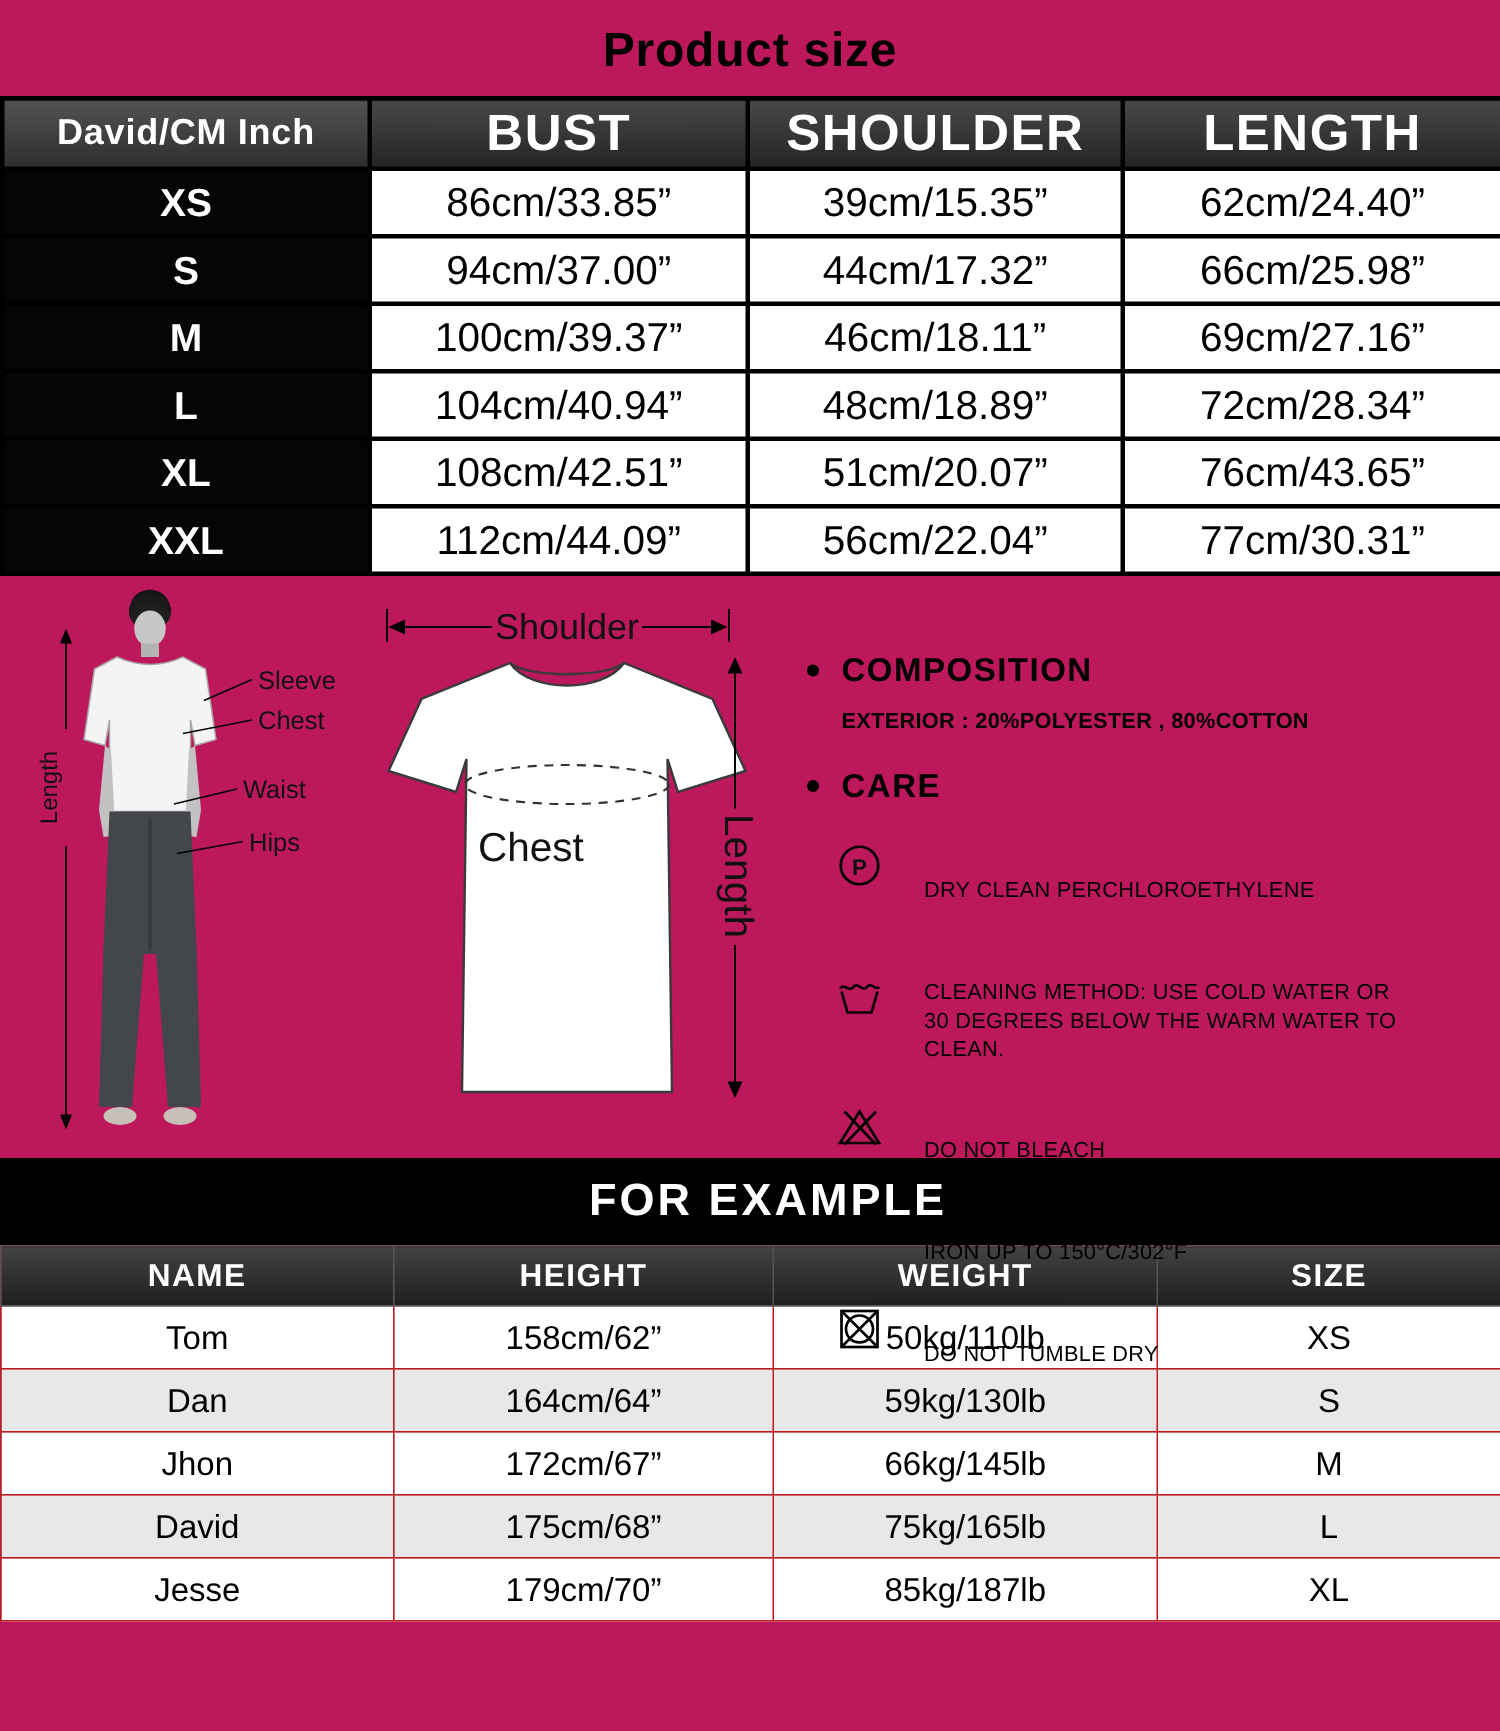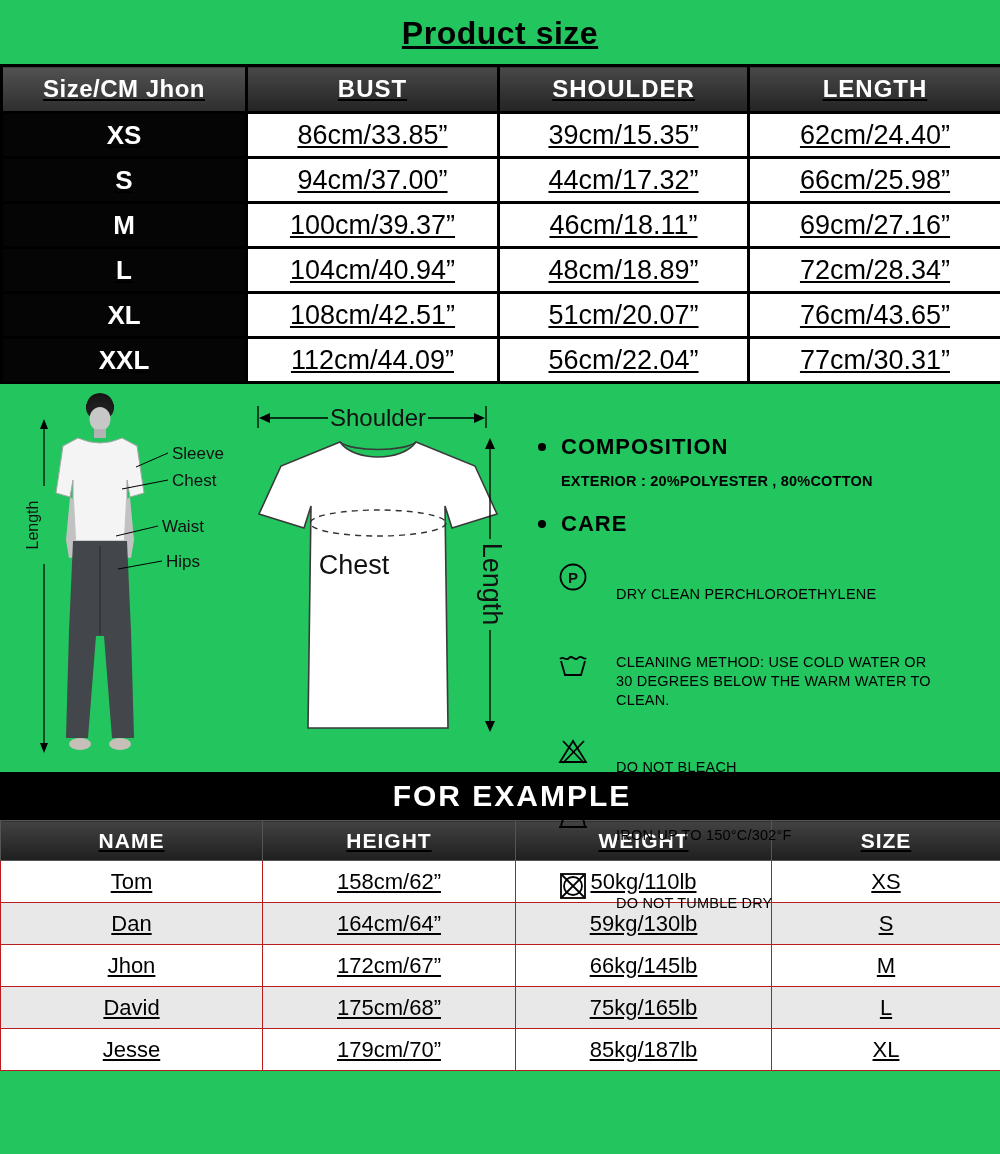--- a/index.html
+++ b/index.html
@@ -1,26 +1,26 @@
 <!DOCTYPE html>
 <html><head>
 <meta charset="utf-8">
 <style>
   * { box-sizing: border-box; margin: 0; padding: 0; }
   html, body { background: #fff; }
   body { font-family: "Liberation Sans", sans-serif; color: #000; }
-  .page { position: relative; width: 1000px; height: 1154px; background: #22c55e; overflow: hidden; margin: 0 auto; text-decoration: underline; }
+  .page { position: relative; width: 1000px; height: 1154px; background: #be185d; overflow: hidden; margin: 0 auto; }
 
   .title { text-align: center; font-size: 32px; font-weight: 700; padding: 15px 0 12px; letter-spacing: .5px; }
 
   table { border-collapse: collapse; width: 1000px; table-layout: fixed; }
 
   
   .size-table th, .size-table td { text-align: center; vertical-align: middle; }
-  .size-table th { height: 47px; color: #fff; font-weight: 700; font-size: 24px; letter-spacing: 1px;
+  .size-table th { height: 47px; color: #fff; font-weight: 700; font-size: 34px; letter-spacing: 1px;
                    background: linear-gradient(#484848, #242424); border: 3px solid #000; }
   .size-table th.corner { font-size: 24px; letter-spacing: .5px; background: linear-gradient(#525252, #2e2e2e); }
   .size-table td { height: 45px; font-size: 27px; background: #fff; border: 3px solid #000; }
   .size-table td.size-cell { background: #050505; color: #fff; font-weight: 700; font-size: 26px; }
 
   
   .diagram { position: relative; height: 388px; }
   .diagram svg text { font-family: "Liberation Sans", sans-serif; fill: #111; }
   .model-svg { position: absolute; left: 10px; top: 4px; }
   .shirt-svg { position: absolute; left: 232px; top: 12px; }
@@ -29,21 +29,21 @@
   .info-heading { display: flex; align-items: center; font-size: 22px; font-weight: 700; letter-spacing: 1px; margin-bottom: 13px; }
   .bullet { width: 8px; height: 8px; border-radius: 50%; background: #000; margin-right: 15px; flex: 0 0 8px; }
   .info-sub { font-size: 14.5px; font-weight: 700; margin: 0 0 22px 23px; letter-spacing: .2px; }
   .care-list { display: flex; flex-direction: column; gap: 15px; margin: 14px 0 0 18px; }
   .care-item { display: flex; align-items: center; gap: 26px; }
   .care-icon { flex: 0 0 34px; display: flex; justify-content: center; }
   .care-icon svg { stroke: #000; fill: none; stroke-width: 1.8px; }
   .care-text { font-size: 14.5px; line-height: 1.3; max-width: 330px; letter-spacing: .2px; margin-top: 34px; }
 
   
-  .banner { height: 48px; background: #000; display: flex; align-items: center; justify-content: center; padding-left: 24px; }
+  .banner { height: 58px; background: #000; display: flex; align-items: center; justify-content: center; padding-left: 24px; }
   .banner span { color: #fff; font-size: 30px; font-weight: 700; letter-spacing: 2px; }
   .example-table th { height: 40px; color: #fff; font-size: 21px; font-weight: 700; letter-spacing: 1px;
                       background: linear-gradient(#424242, #1f1f1f); border: 1px solid #555; text-align: center; }
   .example-table td { height: 42px; font-size: 22px; text-align: center; background: #fff; border: 1px solid #b91c1c; }
   .example-table tr.alt td { background: #e8e8e8; }
 </style>
 </head>
 <body>
 
 <div class="page">
@@ -52,21 +52,21 @@
 
   <table class="size-table">
     <colgroup>
       <col style="width:245px">
         <col style="width:252px">
         <col style="width:250px">
         <col style="width:253px">
     </colgroup>
     <thead>
       <tr>
-        <th class="corner">Size/CM Jhon</th>
+        <th class="corner">David/CM Inch</th>
         <th>BUST</th>
         <th>SHOULDER</th>
         <th>LENGTH</th>
       </tr>
     </thead>
     <tbody>
       <tr>
         <td class="size-cell">XS</td>
         <td>86cm/33.85”</td>
         <td>39cm/15.35”</td>

